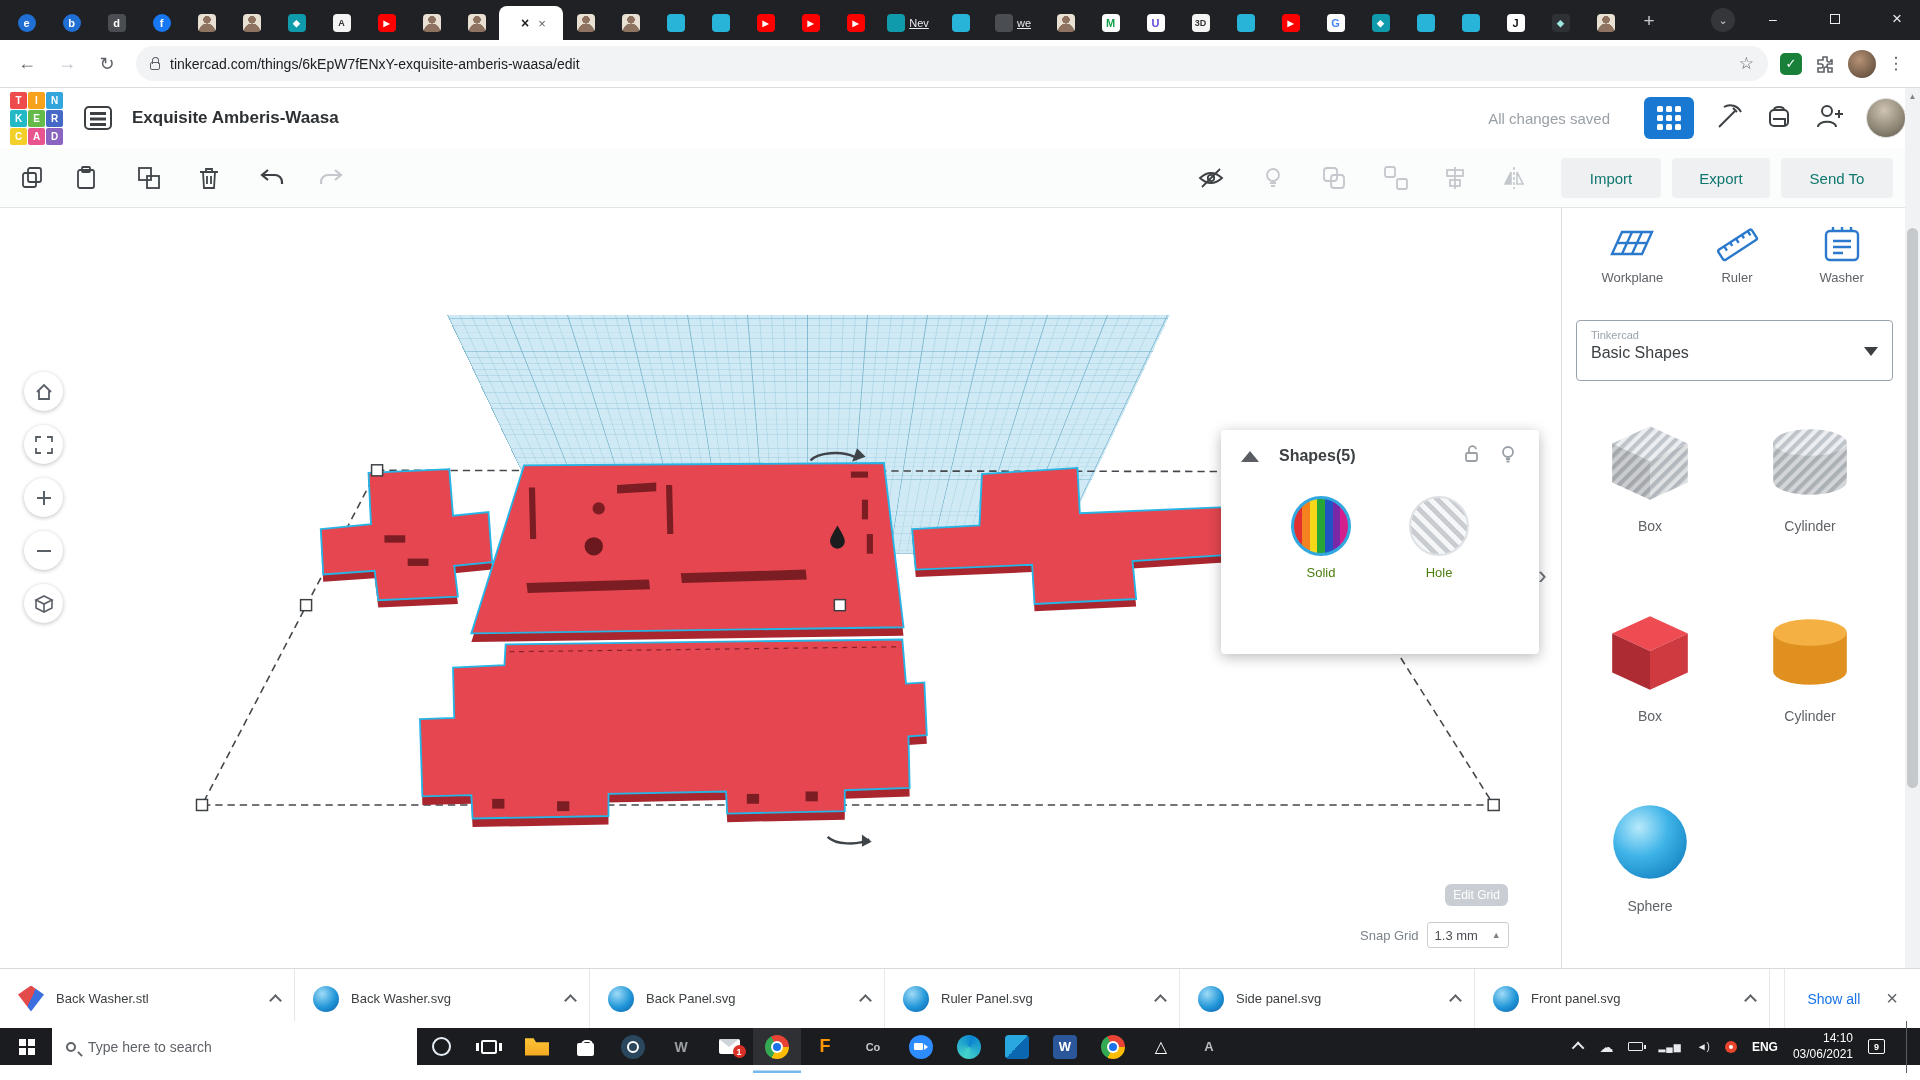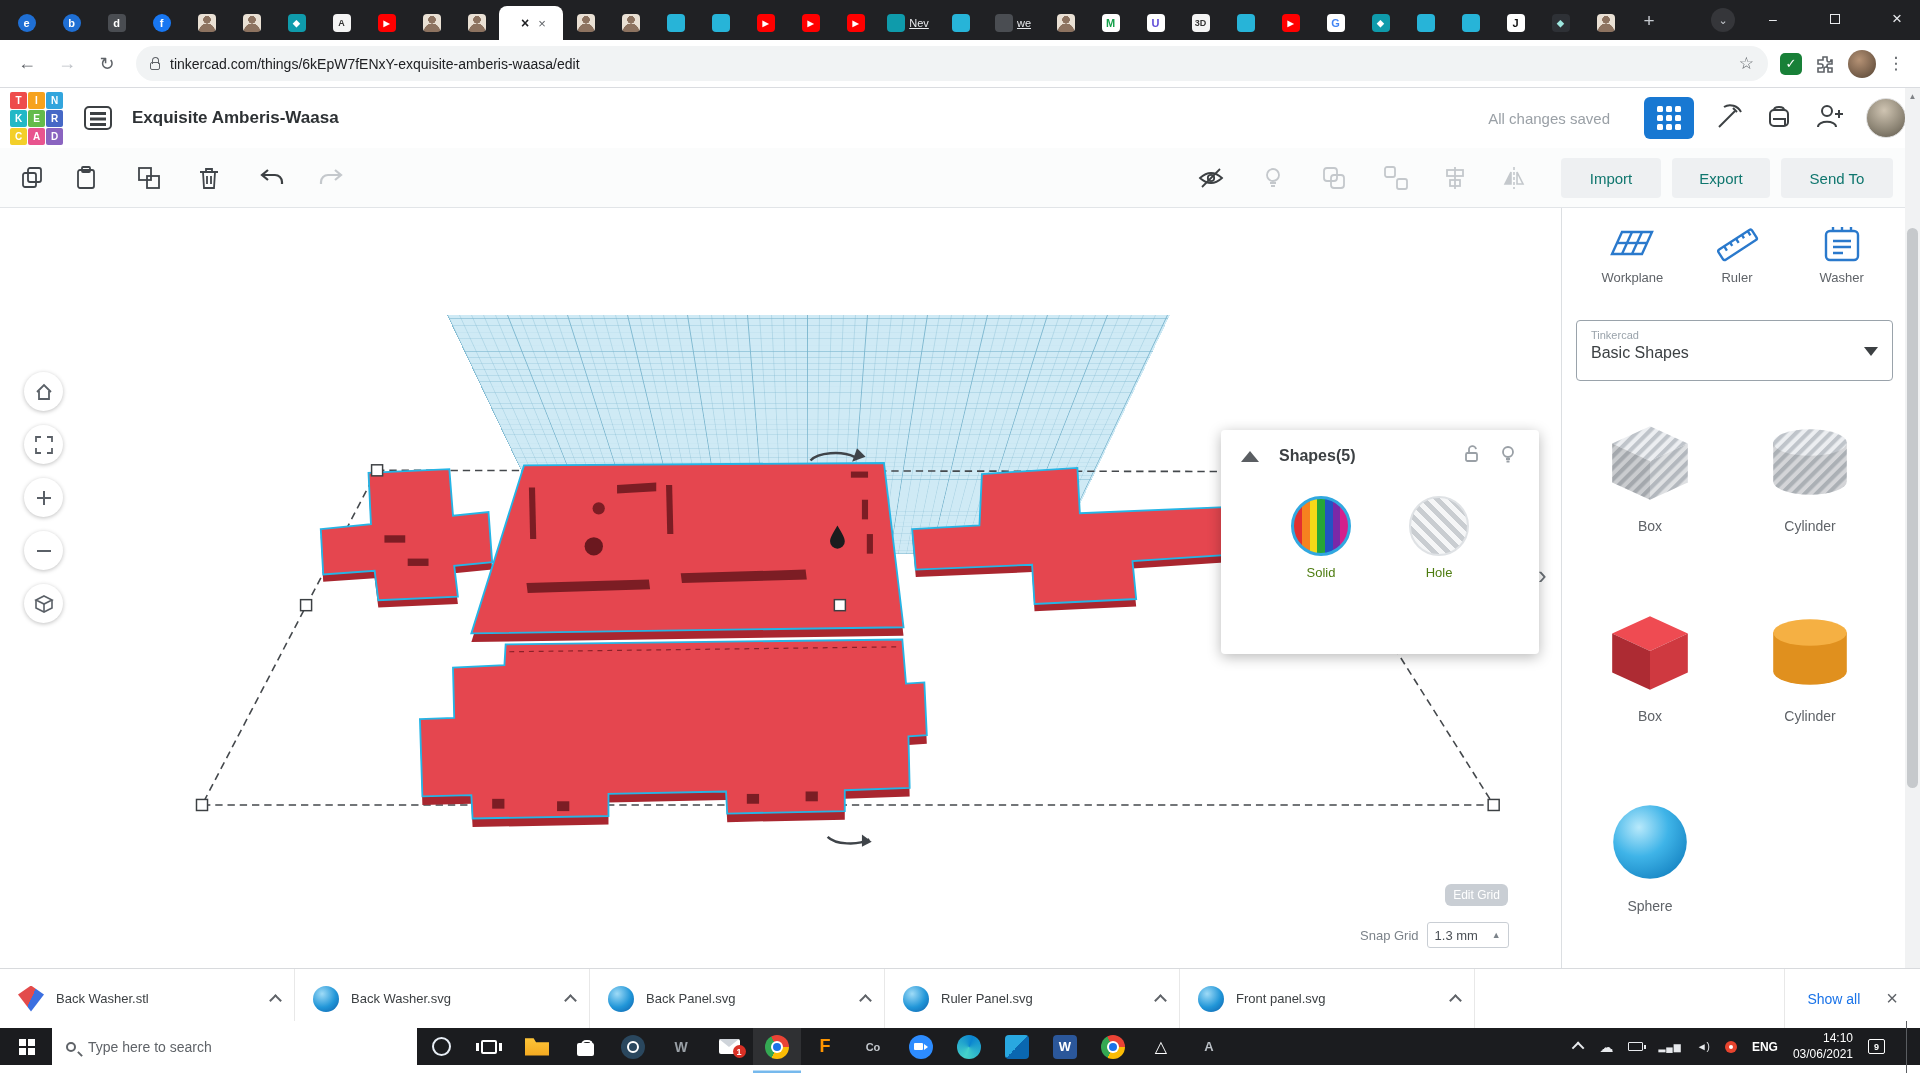--- a/index.html
+++ b/index.html
@@ -778,20 +778,25 @@
       <span class="dl-name">Back Panel.svg</span>
       <span class="dl-caret"></span>
     </div>
     <div class="dl-item">
       <span class="dl-icon"></span>
       <span class="dl-name">Ruler Panel.svg</span>
       <span class="dl-caret"></span>
     </div>
     <div class="dl-item">
       <span class="dl-icon"></span>
+      <span class="dl-name">Side panel.svg</span>
+      <span class="dl-caret"></span>
+    </div>
+    <div class="dl-item">
+      <span class="dl-icon"></span>
       <span class="dl-name">Front panel.svg</span>
       <span class="dl-caret"></span>
     </div>
     <div class="dl-right">
       <span class="dl-showall">Show all</span>
       <span class="dl-close">×</span>
     </div>
   </div>
 
   <div class="taskbar">

